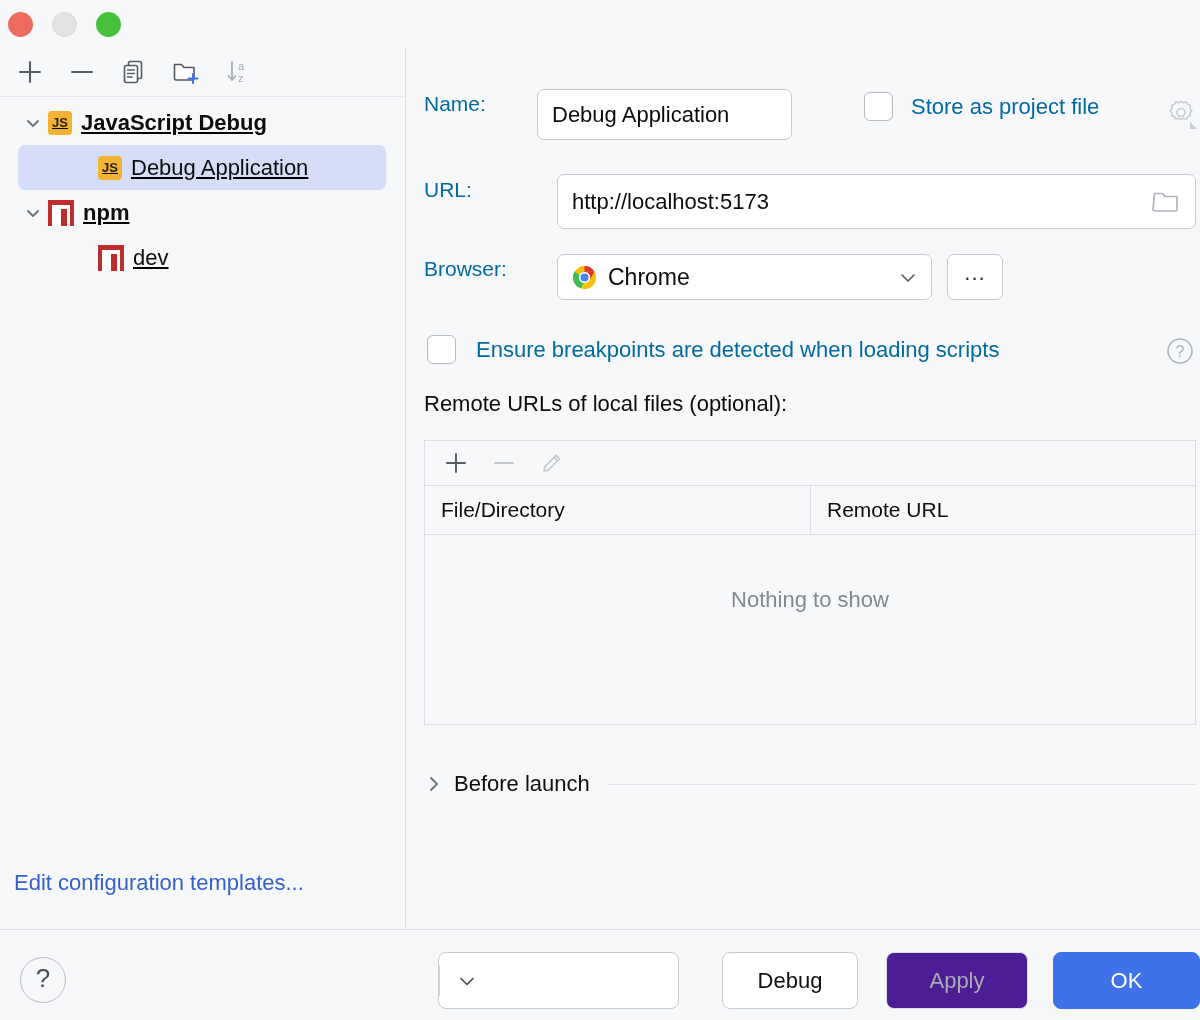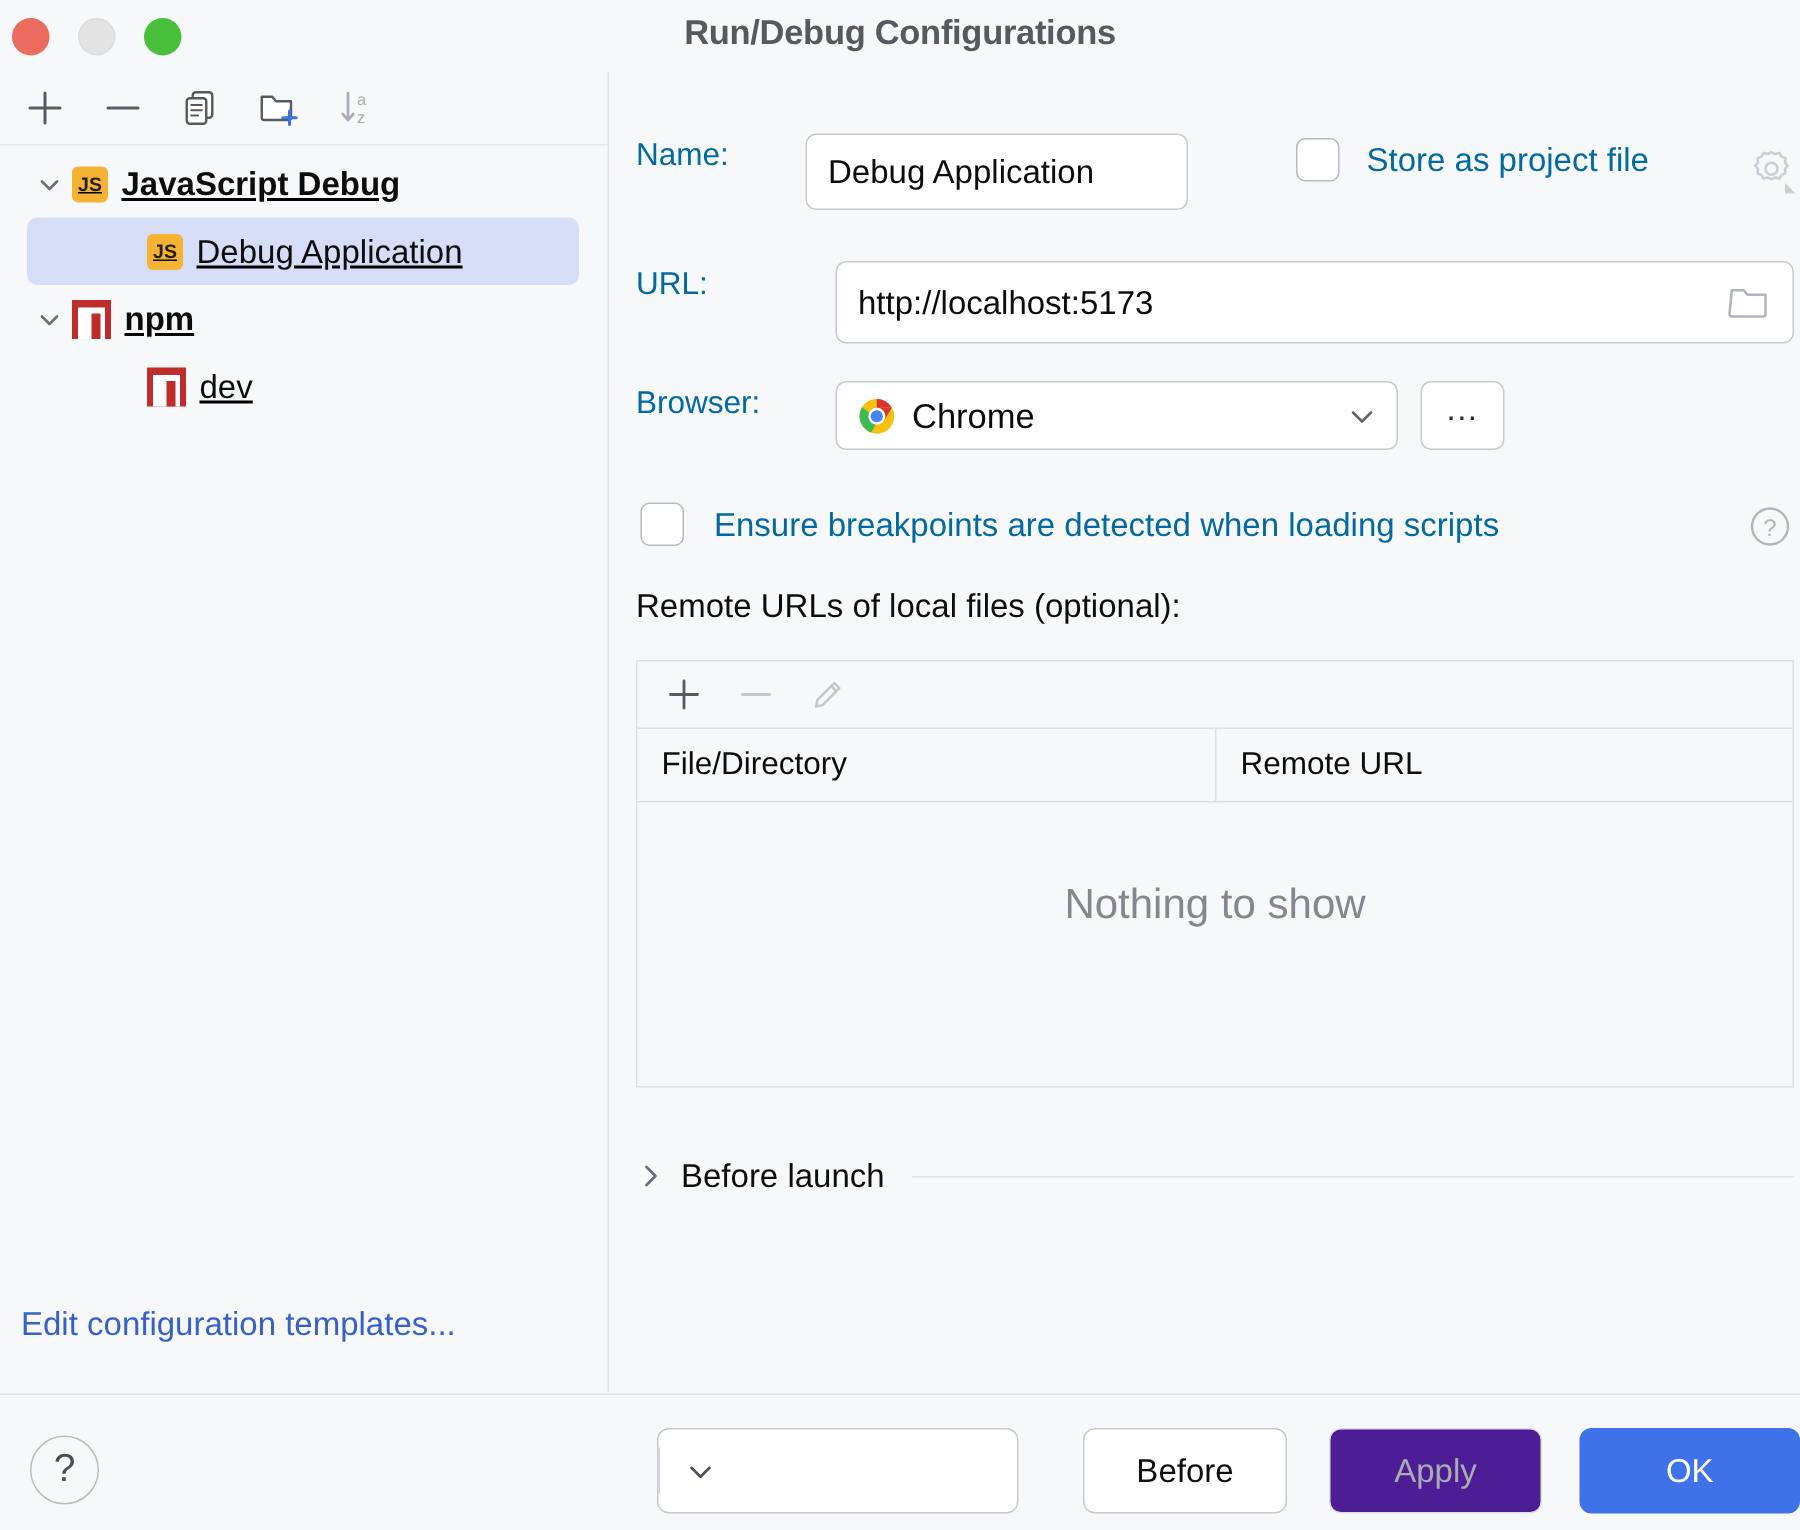--- a/index.html
+++ b/index.html
@@ -169,21 +169,21 @@
   .table-head {
     height: 49px; border-bottom: 1px solid #dcdee3;
     display: flex; align-items: center;
   }
   .th {
     font-size: 21px; color: #0d0d0d; padding-left: 16px;
     height: 100%; display: flex; align-items: center;
   }
   .th.first { width: 386px; border-right: 1px solid #dcdee3; }
   .empty-msg {
-    text-align: center; font-size: 28px; color: #83878f;
+    text-align: center; font-size: 22px; color: #83878f;
     padding-top: 52px;
   }
 
   .before-launch {
     position: absolute; left: 17px; top: 723px; width: 772px;
     display: flex; align-items: center; gap: 10px; cursor: pointer;
   }
   .bl-label { font-size: 22px; color: #0d0d0d; }
   .bl-line { flex: 1; height: 1px; background: #dfe1e5; margin-left: 8px; }
 
@@ -228,21 +228,20 @@
 <body>
 
 <div id="app">
 
   <div class="titlebar">
     <div class="traffic">
       <span class="light red"></span>
       <span class="light yellow"></span>
       <span class="light green"></span>
     </div>
-    <div class="win-title">Run/Debug Configurations</div>
   </div>
 
   <div class="left">
 
     <div class="left-toolbar">
       <div class="tb-btn">
         <svg width="28" height="28" viewBox="0 0 28 28">
           <path d="M14 4 V24 M4 14 H24" stroke="#555a63" stroke-width="2" fill="none" stroke-linecap="round"></path>
         </svg>
       </div>
@@ -426,19 +425,19 @@
 
   <div class="split-btn">
     <div class="split-divider"></div>
     <div class="split-arrow">
       <svg width="22" height="22" viewBox="0 0 22 22">
           <path d="M5 8.5 L11 14.5 L17 8.5" stroke="#4a4e57" stroke-width="1.7" fill="none" stroke-linecap="round" stroke-linejoin="round"></path>
         </svg>
     </div>
   </div>
 
-  <div class="btn" style="position:absolute; left:722px; top:952px; width:136px; height:57px;">Before</div>
+  <div class="btn" style="position:absolute; left:722px; top:952px; width:136px; height:57px;">Debug</div>
 
   <div class="btn disabled" style="position:absolute; left:886px; top:952px; width:142px; height:57px;">Apply</div>
 
   <div class="btn primary" style="position:absolute; left:1053px; top:952px; width:147px; height:57px;">OK</div>
 
 </div>
 
 </body></html>

